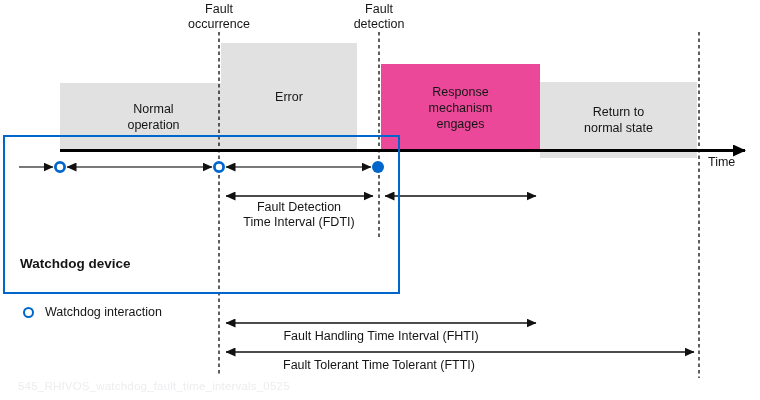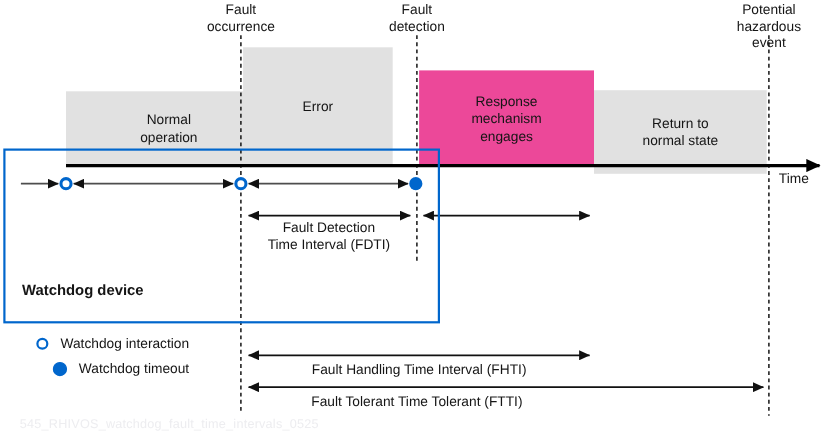--- a/index.html
+++ b/index.html
@@ -88,36 +88,30 @@
     <line x1="226" y1="352" x2="694" y2="352" stroke="#111111" stroke-width="1.6" marker-start="url(#ah)" marker-end="url(#ah)"></line>
   </svg>
 
   <div class="abs wd-box" style="left:3px;top:135px;width:393px;height:155px;"></div>
   <div class="abs wd-title" style="left:20px;top:256px;">Watchdog device</div>
 
   <div class="abs event-label ctr pre" style="left:219px;top:2px;">Fault
 occurrence</div>
   <div class="abs event-label ctr pre" style="left:379px;top:2px;">Fault
 detection</div>
-  <div class="abs event-label ctr pre" style="left:699px;top:2px;">Potential
-hazardous event</div>
 
   <div class="abs interval-label ctr pre" style="left:299px;top:200px;">Fault Detection
 Time Interval (FDTI)</div>
   <div class="abs interval-label ctr" style="left:381px;top:329px;">Fault Handling Time Interval (FHTI)</div>
   <div class="abs interval-label ctr" style="left:379px;top:358px;">Fault Tolerant Time Tolerant (FTTI)</div>
 
   <div class="abs time-label" style="left:708px;top:155px;">Time</div>
 
-  <div class="abs legend" style="left:33px;top:305px;align-items:flex-end;">
+  <div class="abs legend" style="left:23px;top:305px;">
     <div class="legend-row">
       <span class="dot open"></span>
       <span>Watchdog interaction</span>
-    </div>
-    <div class="legend-row">
-      <span class="dot filled"></span>
-      <span>Watchdog timeout</span>
     </div>
   </div>
 
   <div class="abs watermark" style="left:18px;top:380px;">545_RHIVOS_watchdog_fault_time_intervals_0525</div>
 
 </div>
 
 </body></html>

